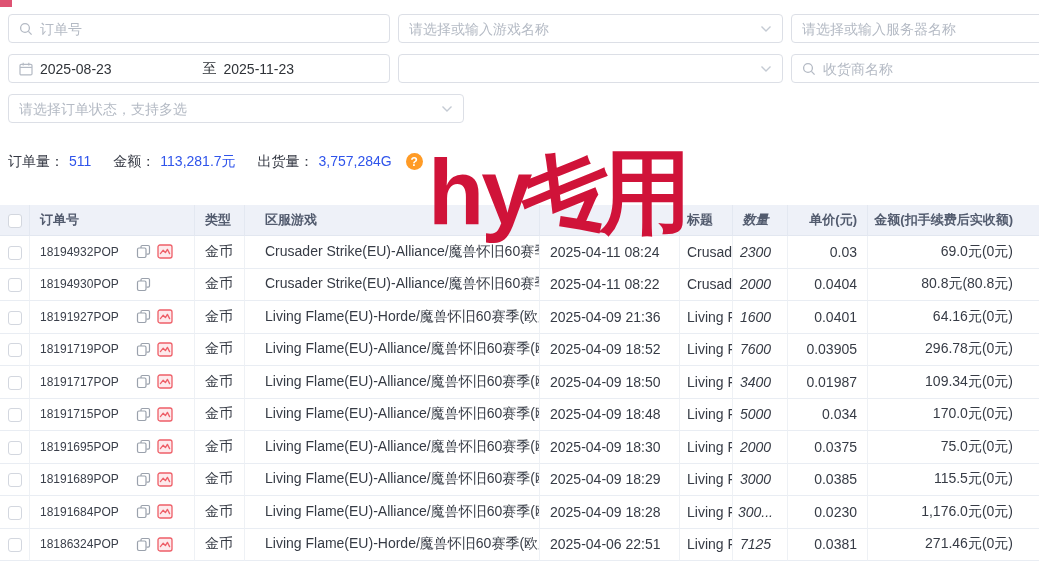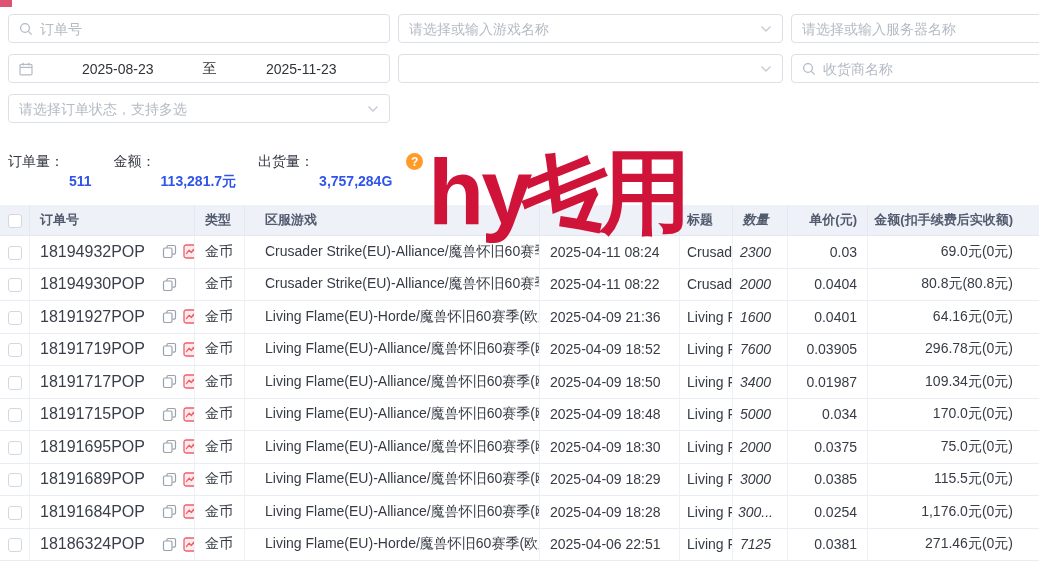--- a/index.html
+++ b/index.html
@@ -18,27 +18,27 @@
     display:flex; align-items:center; padding:0 10px; gap:7px; position:relative;
   }
   .fbox input {
     border:none; outline:none; flex:1; font-size:14px; color:#303340; background:transparent;
     font-family:inherit; min-width:0;
   }
   .fbox input::placeholder { color:#b4bac4; opacity:1; }
   .chev { margin-left:auto; flex:none; }
   .date-val { font-size:14px; color:#2f3338; }
   .date-mid { font-size:14px; color:#2f3338; }
-  .date-flex { flex:1; text-align:center; }
-  .single { width:382px; }
+  .date-flex { flex:1; text-align:left; }
+  .single { width:456px; }
 
   
   .stats { display:flex; align-items:flex-start; margin:30px 0 0 8px; height:18px; font-size:14px; }
   .stat-label { color:#343843; }
-  .stat-value { color:#2f54eb; font-weight:700; margin-left:5px;margin-top:20px; }
+  .stat-value { color:#2f54eb; font-weight:400; margin-left:5px; }
   .stat-gap { width:22px; }
   .help {
     width:17px; height:17px; border-radius:50%; background:#ff9b26; color:#fff;
     font-size:12px; font-weight:700; display:flex; align-items:center; justify-content:center;
     margin-left:14px; cursor:pointer;
   }
 
   
   table { width:1039px; margin-top:34px; border-collapse:separate; border-spacing:0; table-layout:fixed; }
   thead th {
@@ -55,21 +55,21 @@
   .pl10 { padding-left:10px; } .pl20 { padding-left:20px; } .pl7 { padding-left:7px; }
   .num { text-align:center; padding-right:9px;font-style:italic; }
   .price { text-align:right; padding-right:10px; }
   .amt { text-align:right; padding-right:26px; }
   .cb-cell { text-align:center; }
   .cb {
     width:14px; height:14px; border:1px solid #d3d7df; border-radius:3px; background:#fff;
     display:inline-block; vertical-align:middle; cursor:pointer;
   }
   .order-wrap { display:flex; align-items:center; padding-left:10px; }
-  .order-no { font-size:16px; color:#3a3f4a; }
+  .order-no { font-size:12px; color:#3a3f4a; }
   .row-icons { display:flex; align-items:center; gap:6px; margin-left:17px; }
   .icon-btn { display:inline-flex; cursor:pointer; }
 
   
   .watermark {
     position:absolute; left:428px; top:146px; z-index:20; pointer-events:none;
     display:flex; align-items:flex-start; color:#d01339; font-weight:800;
     font-size:92px; line-height:1; letter-spacing:-3px;
   }
   .wm-rot { display:inline-block; transform:rotate(-22deg) translateY(4px); margin:0 -8px; }
@@ -438,21 +438,21 @@
                   </svg>
             </span>
           </span>
         </div>
       </td>
       <td class="pl10">金币</td>
       <td class="pl20">Living Flame(EU)-Alliance/魔兽怀旧60赛季(欧</td>
       <td class="pl10">2025-04-09 18:28</td>
       <td class="pl7">Living Fla</td>
       <td class="num">300...</td>
-      <td class="price">0.0254</td>
+      <td class="price">0.0230</td>
       <td class="amt">1,176.0元(0元)</td>
     </tr>
         <tr>
       <td class="cb-cell"><span class="cb"></span></td>
       <td>
         <div class="order-wrap">
           <span class="order-no">18186324POP</span>
           <span class="row-icons">
             <span class="icon-btn">
               <svg width="15" height="15" viewBox="0 0 15 15">

